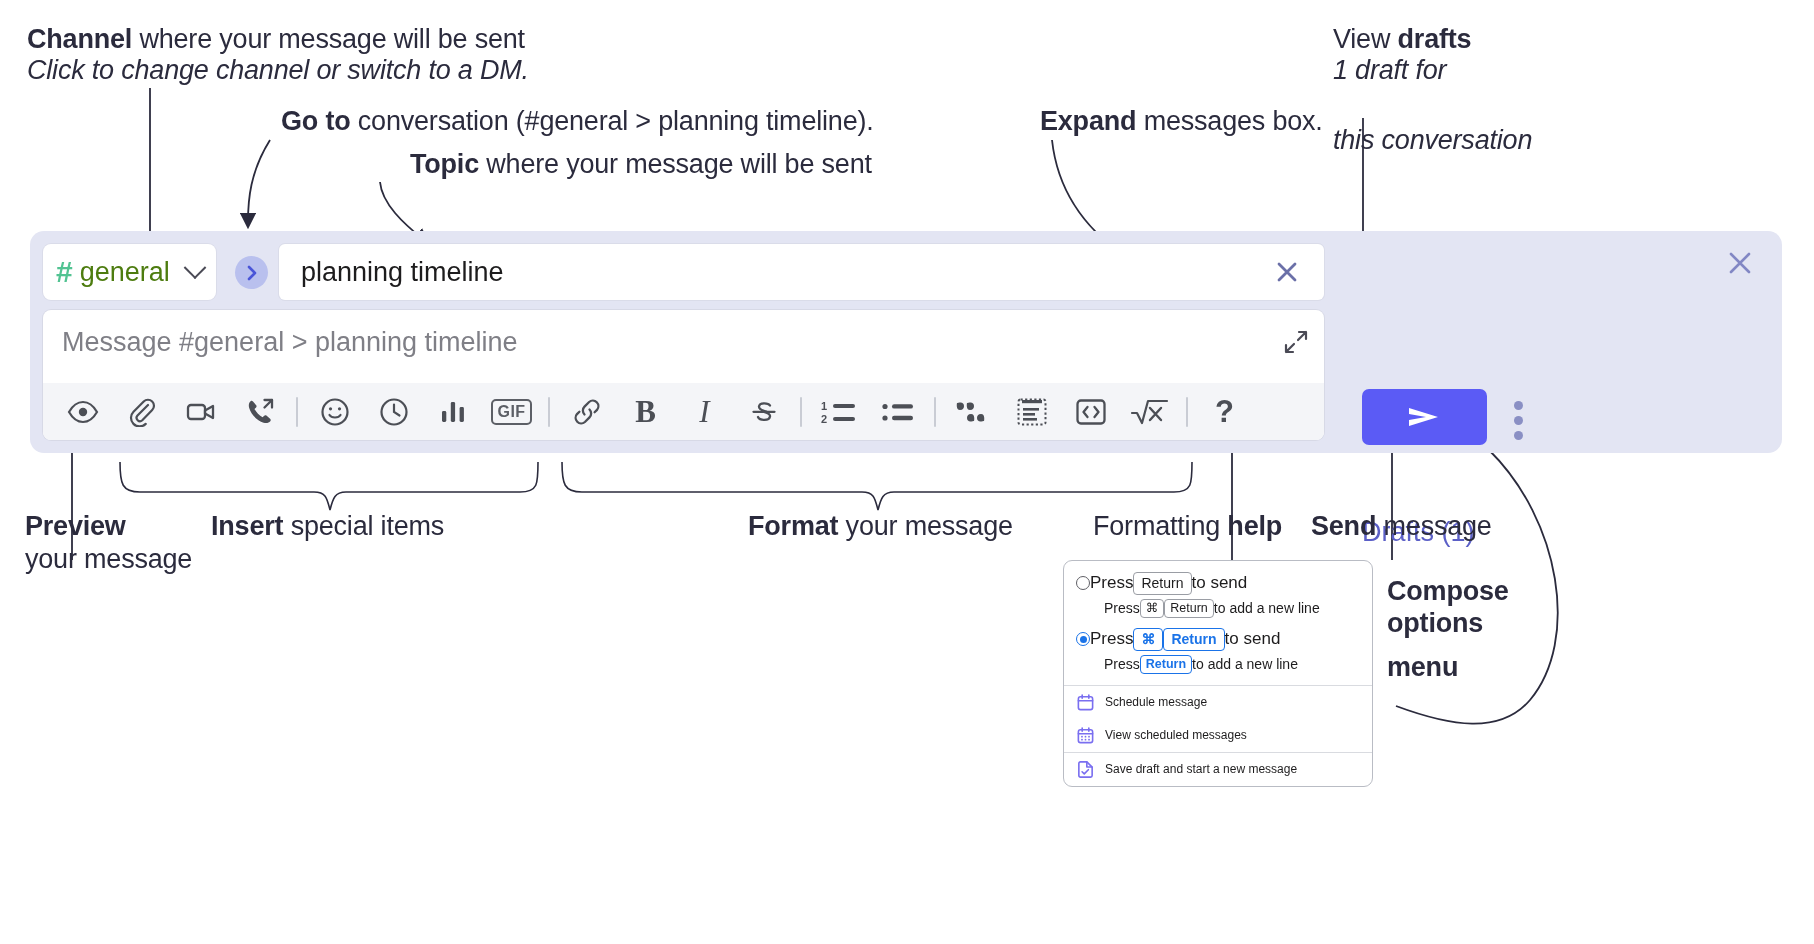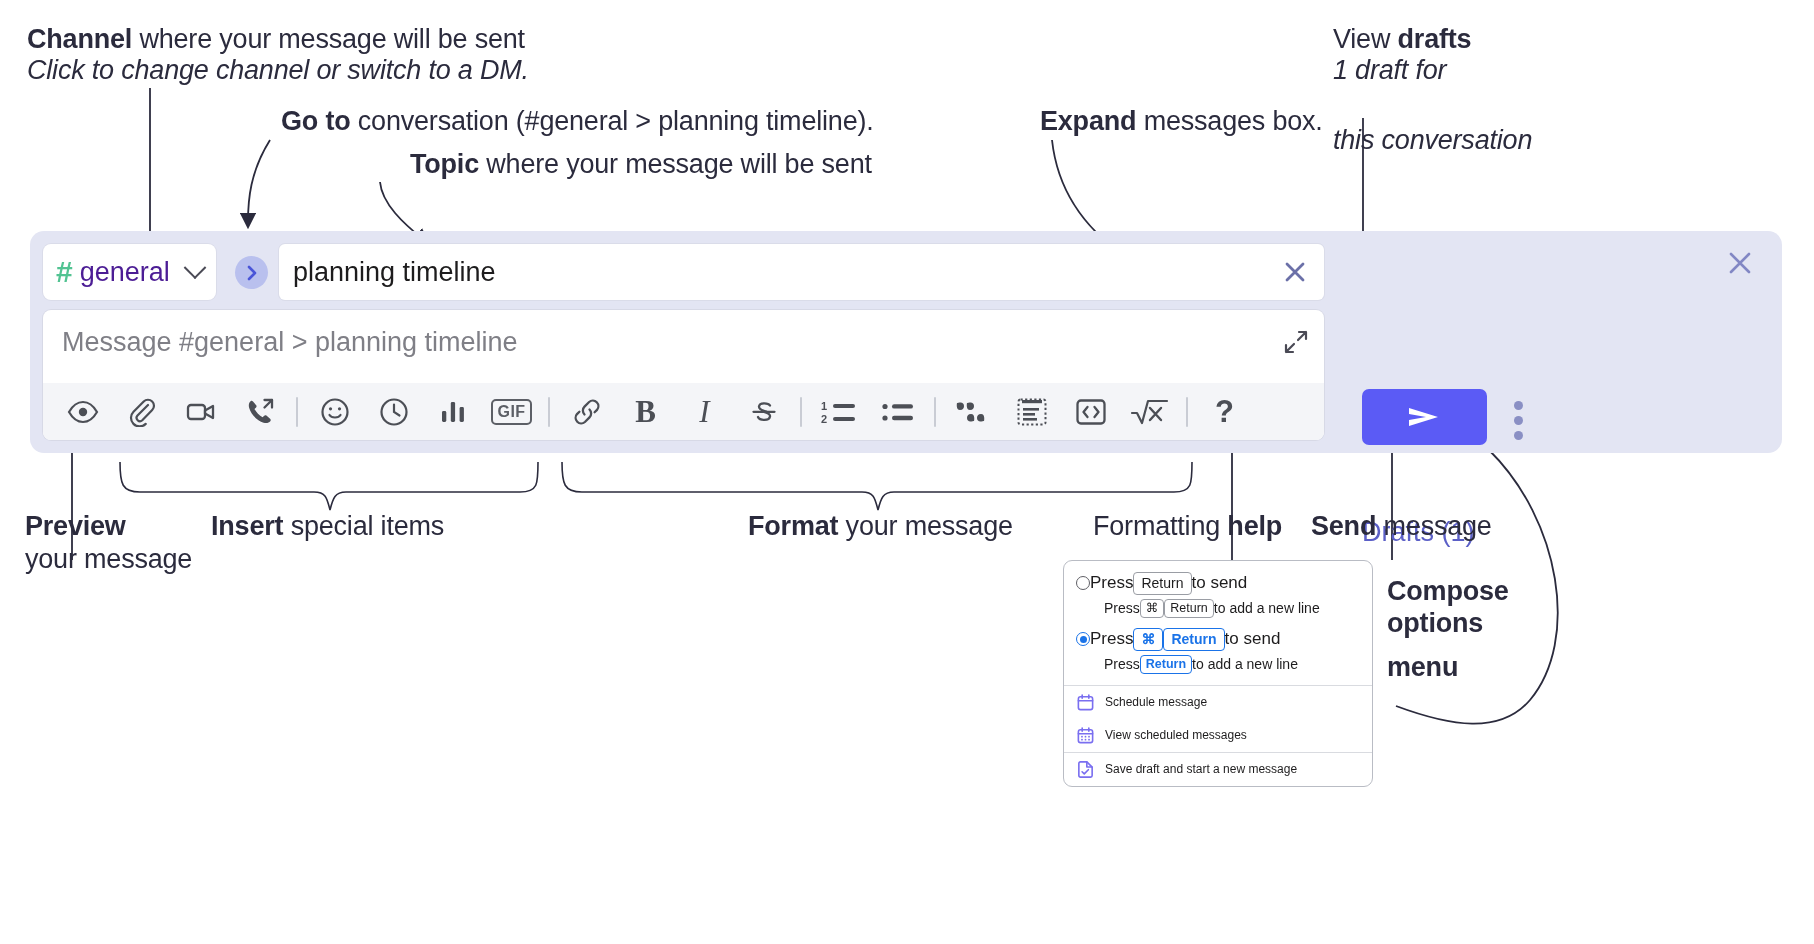--- a/index.html
+++ b/index.html
@@ -44,39 +44,39 @@
     position:absolute; left:0; top:0;
     width: 173px; height: 56px;
     background: #ffffff;
     border-radius: 8px;
     display: flex; align-items: center;
     padding: 0 13px;
     gap: 7px;
     box-shadow: 0 0 0 1px rgba(0,0,0,0.04);
   }
   .hash { color: #52c392; font-size: 30px; font-weight: 700; line-height: 1; }
-  .chan-name { color: #4c1d95; font-size: 27px; }
+  .chan-name { color: #4d7c0f; font-size: 27px; }
   .chev {
     margin-left: auto; width: 16px; height: 16px;
     border-right: 2.4px solid #4a4a55; border-bottom: 2.4px solid #4a4a55;
     transform: rotate(45deg) translate(-3px,-3px);
   }
   .go-btn {
     position:absolute; left: 192px; top: 12px;
     width: 33px; height: 33px; border-radius: 50%;
     background: #b9c0ee;
     display:flex; align-items:center; justify-content:center;
   }
   .go-btn svg { display:block; }
   .topic-field {
     position:absolute; left: 236px; top: 0;
     width: 1045px; height: 56px;
     background:#ffffff; border-radius:6px;
     display:flex; align-items:center;
-    padding: 0 14px;
+    padding: 0 22px;
     box-shadow: 0 0 0 1px rgba(0,0,0,0.04);
   }
   .topic-text { color:#1d1c1d; font-size:27px; }
   .topic-clear { margin-left:auto; display:flex; align-items:center; }
 
   
   .msg-box {
     position: absolute; left: 0; top: 66px;
     width: 1281px; height: 130px;
     background: #ffffff;

